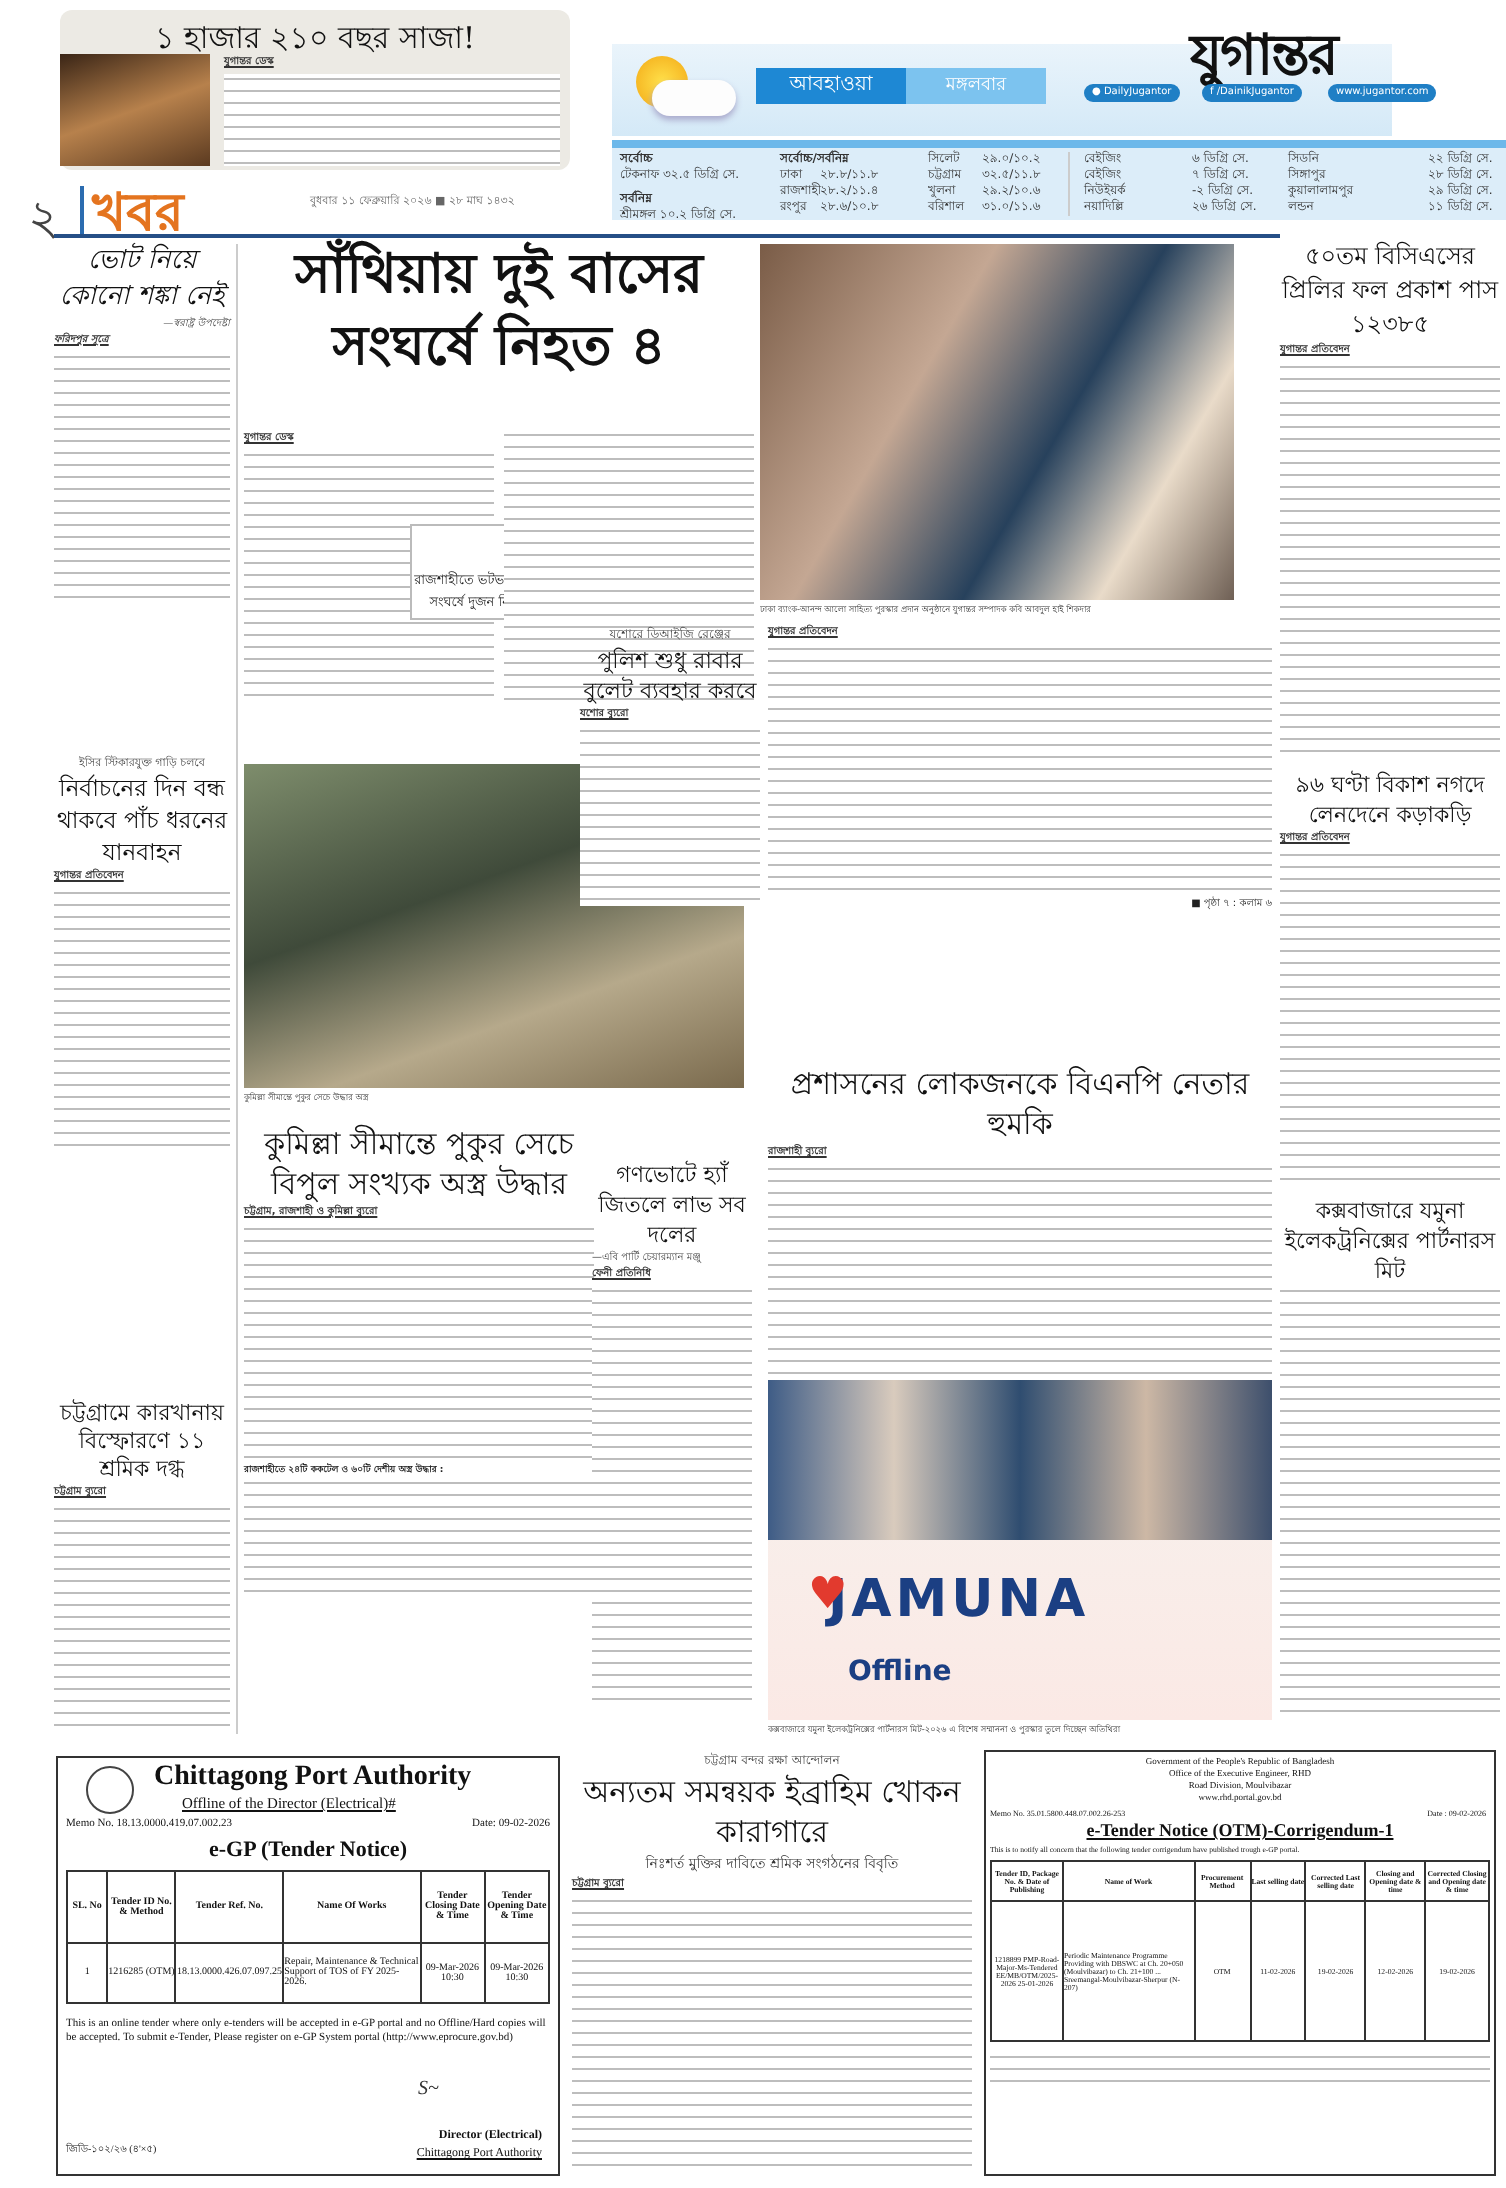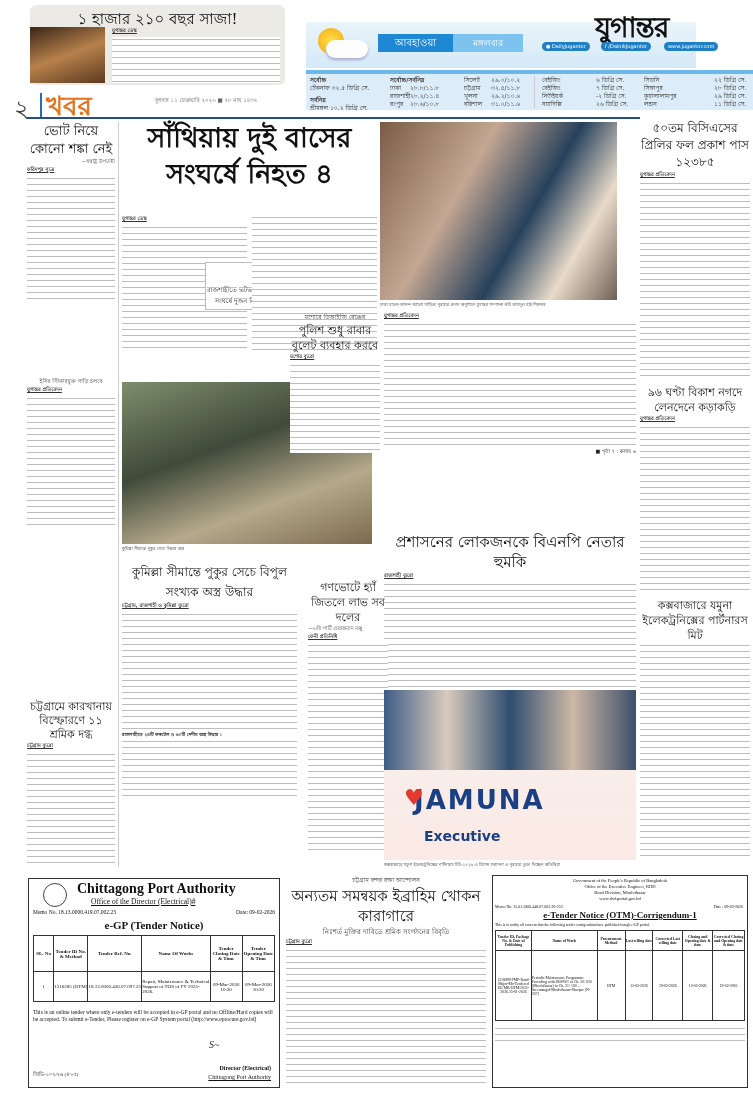--- a/index.html
+++ b/index.html
@@ -103,28 +103,29 @@
 <div class="abs social" style="left:542px"><span>● </span><span>DailyJugantor</span></div>
 <div class="abs social" style="left:601px"><span>f </span><span>/DainikJugantor</span></div>
 <div class="abs social" style="left:664px">www.jugantor.com</div>
 
 <div id="sec-num" class="abs">২</div>
 <div id="sec-bar" class="abs"></div>
 <div id="sec-name" class="abs">খবর</div>
 <div id="sec-date" class="abs">বুধবার ১১ ফেব্রুয়ারি ২০২৬ ■ ২৮ মাঘ ১৪৩২</div>
 <div id="sec-rule" class="abs"></div>
 
-<div class="abs" style="left:27px;top:122px;width:88px;">
+<div class="abs" style="left:27px;top:122px;width:88px;font-style:italic;">
   <div class="hl" style="font-size:13px;line-height:18px">ভোট নিয়ে কোনো শঙ্কা নেই</div>
   <div style="font-size:5px;text-align:right;color:#444">—স্বরাষ্ট্র উপদেষ্টা</div>
   <div class="byline">ফরিদপুর সূত্রে</div>
   <div class="txt lines" style="height:124px"></div>
 </div>
 <div class="abs" style="left:27px;top:378px;width:88px;">
   <div style="font-size:5.5px;color:#444;text-align:center">ইসির স্টিকারযুক্ত গাড়ি চলবে</div>
+  <div class="hl" style="font-size:11.5px;line-height:16px">নির্বাচনের দিন বন্ধ থাকবে পাঁচ ধরনের যানবাহন</div>
   <div class="byline">যুগান্তর প্রতিবেদন</div>
   <div class="txt lines" style="height:134px"></div>
 </div>
 <div class="abs" style="left:27px;top:700px;width:88px;">
   <div class="hl" style="font-size:11px;line-height:14px">চট্টগ্রামে কারখানায় বিস্ফোরণে ১১ শ্রমিক দগ্ধ</div>
   <div class="byline">চট্টগ্রাম ব্যুরো</div>
   <div class="txt lines" style="height:114px"></div>
 </div>
 <div class="abs border-v" style="left:118px;top:122px;height:745px"></div>
 
@@ -176,46 +177,46 @@
   <div style="font-size:5px;text-align:right">■ পৃষ্ঠা ৭ : কলাম ৬</div>
 </div>
 
 <div class="abs" style="left:384px;top:532px;width:252px;">
   <div class="hl" style="font-size:15px;line-height:20px">প্রশাসনের লোকজনকে বিএনপি নেতার হুমকি</div>
   <div class="byline">রাজশাহী ব্যুরো</div>
   <div class="txt lines" style="height:145px"></div>
 </div>
 
 <div class="abs" style="left:122px;top:562px;width:175px;">
-  <div class="hl" style="font-size:12px;line-height:20px">কুমিল্লা সীমান্তে পুকুর সেচে বিপুল সংখ্যক অস্ত্র উদ্ধার</div>
+  <div class="hl" style="font-size:15px;line-height:20px">কুমিল্লা সীমান্তে পুকুর সেচে বিপুল সংখ্যক অস্ত্র উদ্ধার</div>
   <div class="byline">চট্টগ্রাম, রাজশাহী ও কুমিল্লা ব্যুরো</div>
   <div class="txt lines" style="height:120px"></div>
   <div style="font-size:4.5px;font-weight:bold">রাজশাহীতে ২৪টি ককটেল ও ৬০টি দেশীয় অস্ত্র উদ্ধার :</div>
   <div class="txt lines" style="height:60px"></div>
 </div>
 
-<div class="abs" style="left:308px;top:580px;width:80px;">
+<div class="abs" style="left:296px;top:580px;width:80px;">
   <div class="hl" style="font-size:11px;line-height:15px">গণভোটে হ্যাঁ জিতলে লাভ সব দলের</div>
   <div style="font-size:5px;color:#444">—এবি পার্টি চেয়ারম্যান মঞ্জু</div>
   <div class="byline">ফেনী প্রতিনিধি</div>
   <div class="txt lines" style="height:210px"></div>
 </div>
 
 <div class="abs" style="left:384px;top:690px;width:252px;height:170px;background:linear-gradient(#f6f2ee,#fbe9e5);">
   <div class="abs" style="left:0;top:0;width:252px;height:80px;background:linear-gradient(90deg,#3e5c86,#d9cbbd,#2f4d70,#cdb8a5,#3d4f6c)"></div>
   <div class="abs" style="left:30px;top:95px;font-size:26px;font-weight:bold;color:#1b3f83;letter-spacing:2px;font-family:'DejaVu Sans',sans-serif">JAMUNA</div>
   <div class="abs" style="left:20px;top:95px;font-size:22px;color:#e23a2e">♥</div>
-  <div class="abs" style="left:40px;top:138px;font-size:14px;font-weight:bold;color:#1b3f83">Executive</div>
+  <div class="abs" style="left:40px;top:138px;font-size:14px;font-weight:bold;color:#1b3f83">Offline</div>
 </div>
 <div class="abs txt" style="left:384px;top:862px;width:252px;height:10px;color:#333">কক্সবাজারে যমুনা ইলেকট্রনিক্সের পার্টনারস মিট-২০২৬ এ বিশেষ সম্মাননা ও পুরস্কার তুলে দিচ্ছেন অতিথিরা</div>
 
 <div class="abs" style="left:28px;top:878px;width:252px;height:210px;border:1px solid #333;font-family:'Liberation Serif',serif;color:#111">
   <div class="abs" style="left:14px;top:4px;width:24px;height:24px;border:1px solid #444;border-radius:50%"></div>
   <div class="abs" style="left:48px;top:2px;font-size:14px;font-weight:bold">Chittagong Port Authority</div>
-  <div class="abs" style="left:62px;top:18px;font-size:7.5px;text-decoration:underline">Office of the Director (Electrical)#</div>
+  <div class="abs" style="left:62px;top:18px;font-size:7.5px;text-decoration:underline">Offline of the Director (Electrical)#</div>
   <div class="abs" style="left:4px;top:30px;font-size:5.5px">Memo No. 18.13.0000.419.07.002.23</div>
   <div class="abs" style="right:4px;top:30px;font-size:5.5px">Date: 09-02-2026</div>
   <div class="abs" style="left:0;width:250px;top:40px;font-size:11px;font-weight:bold;text-align:center">e-GP (Tender Notice)</div>
   <table class="abs" style="left:4px;top:56px;width:242px;border-collapse:collapse;font-size:5px;text-align:center">
     <tbody>
         <tr>
       <th style="border:1px solid #333;width:20px;height:36px">SL. No</th>
       <th style="border:1px solid #333;width:34px">Tender ID No. &amp; Method</th>
       <th style="border:1px solid #333;width:48px">Tender Ref. No.</th>
       <th style="border:1px solid #333;width:68px">Name Of Works</th>

